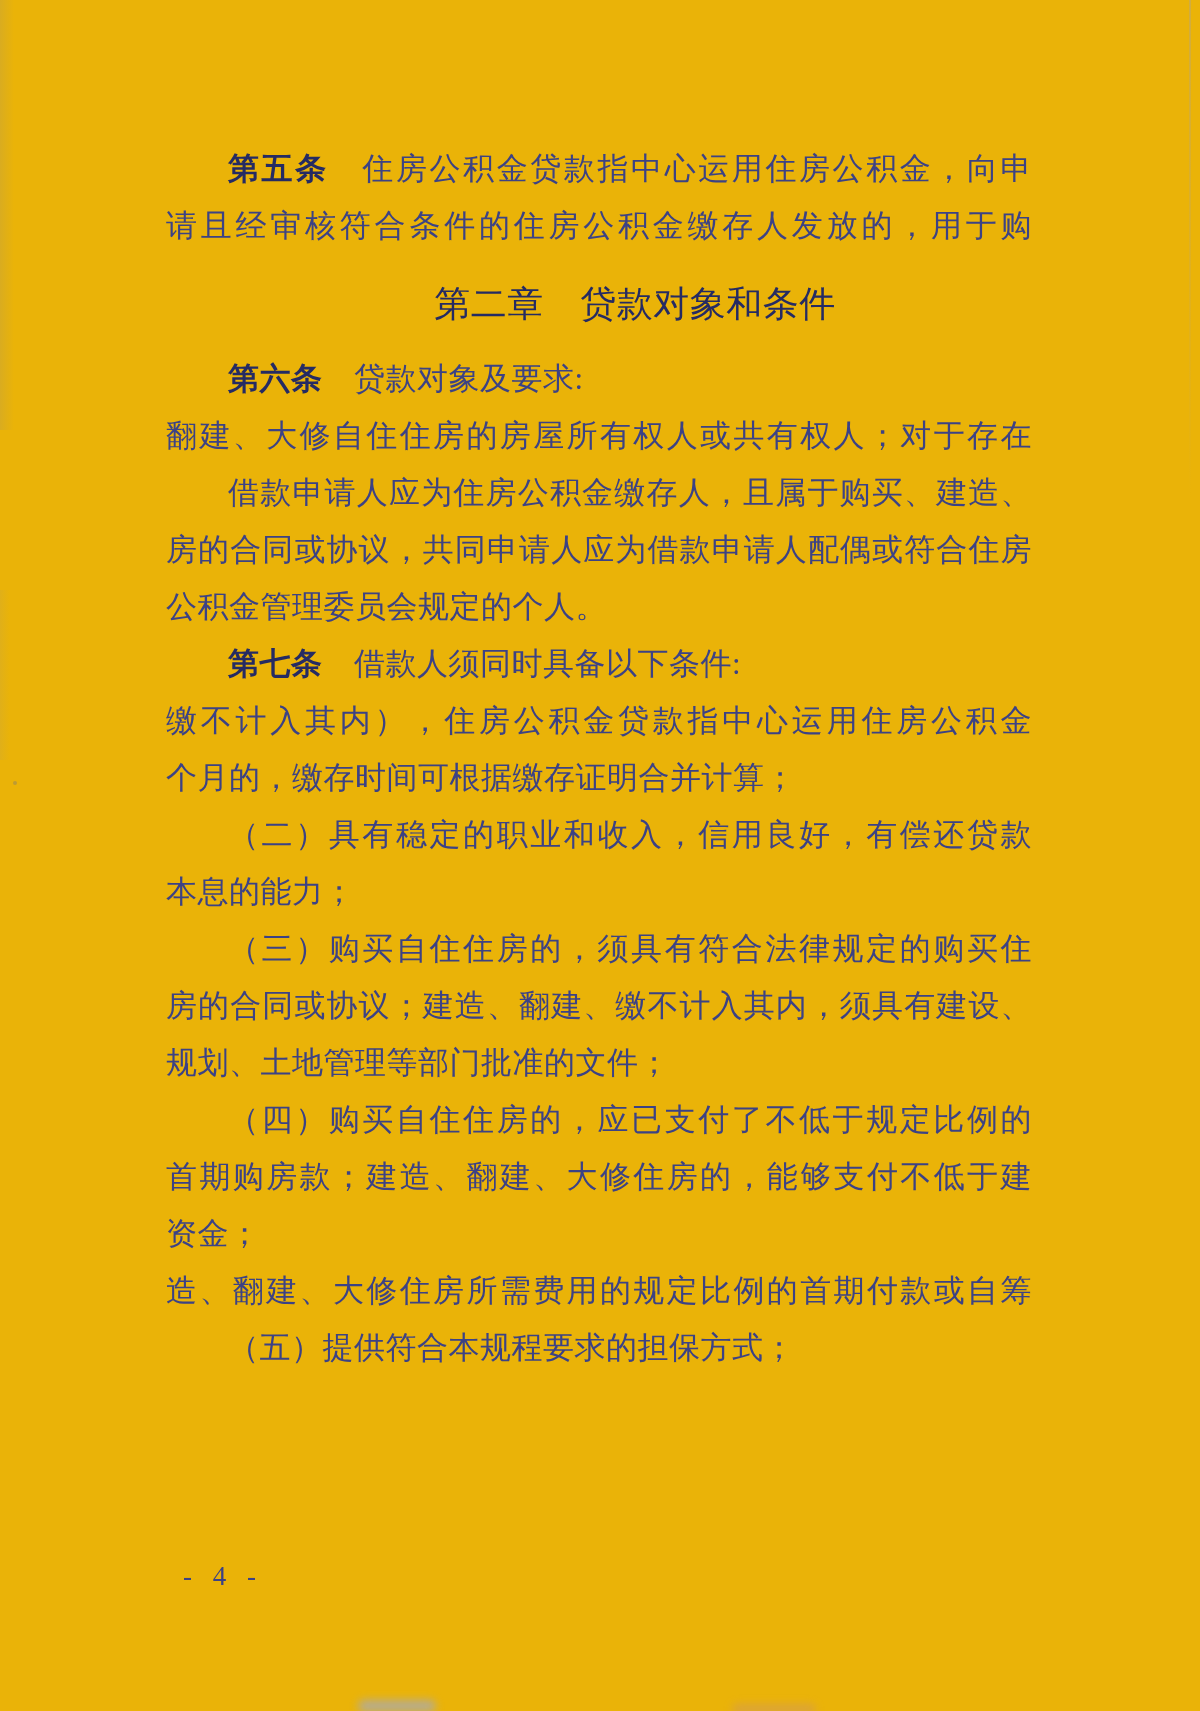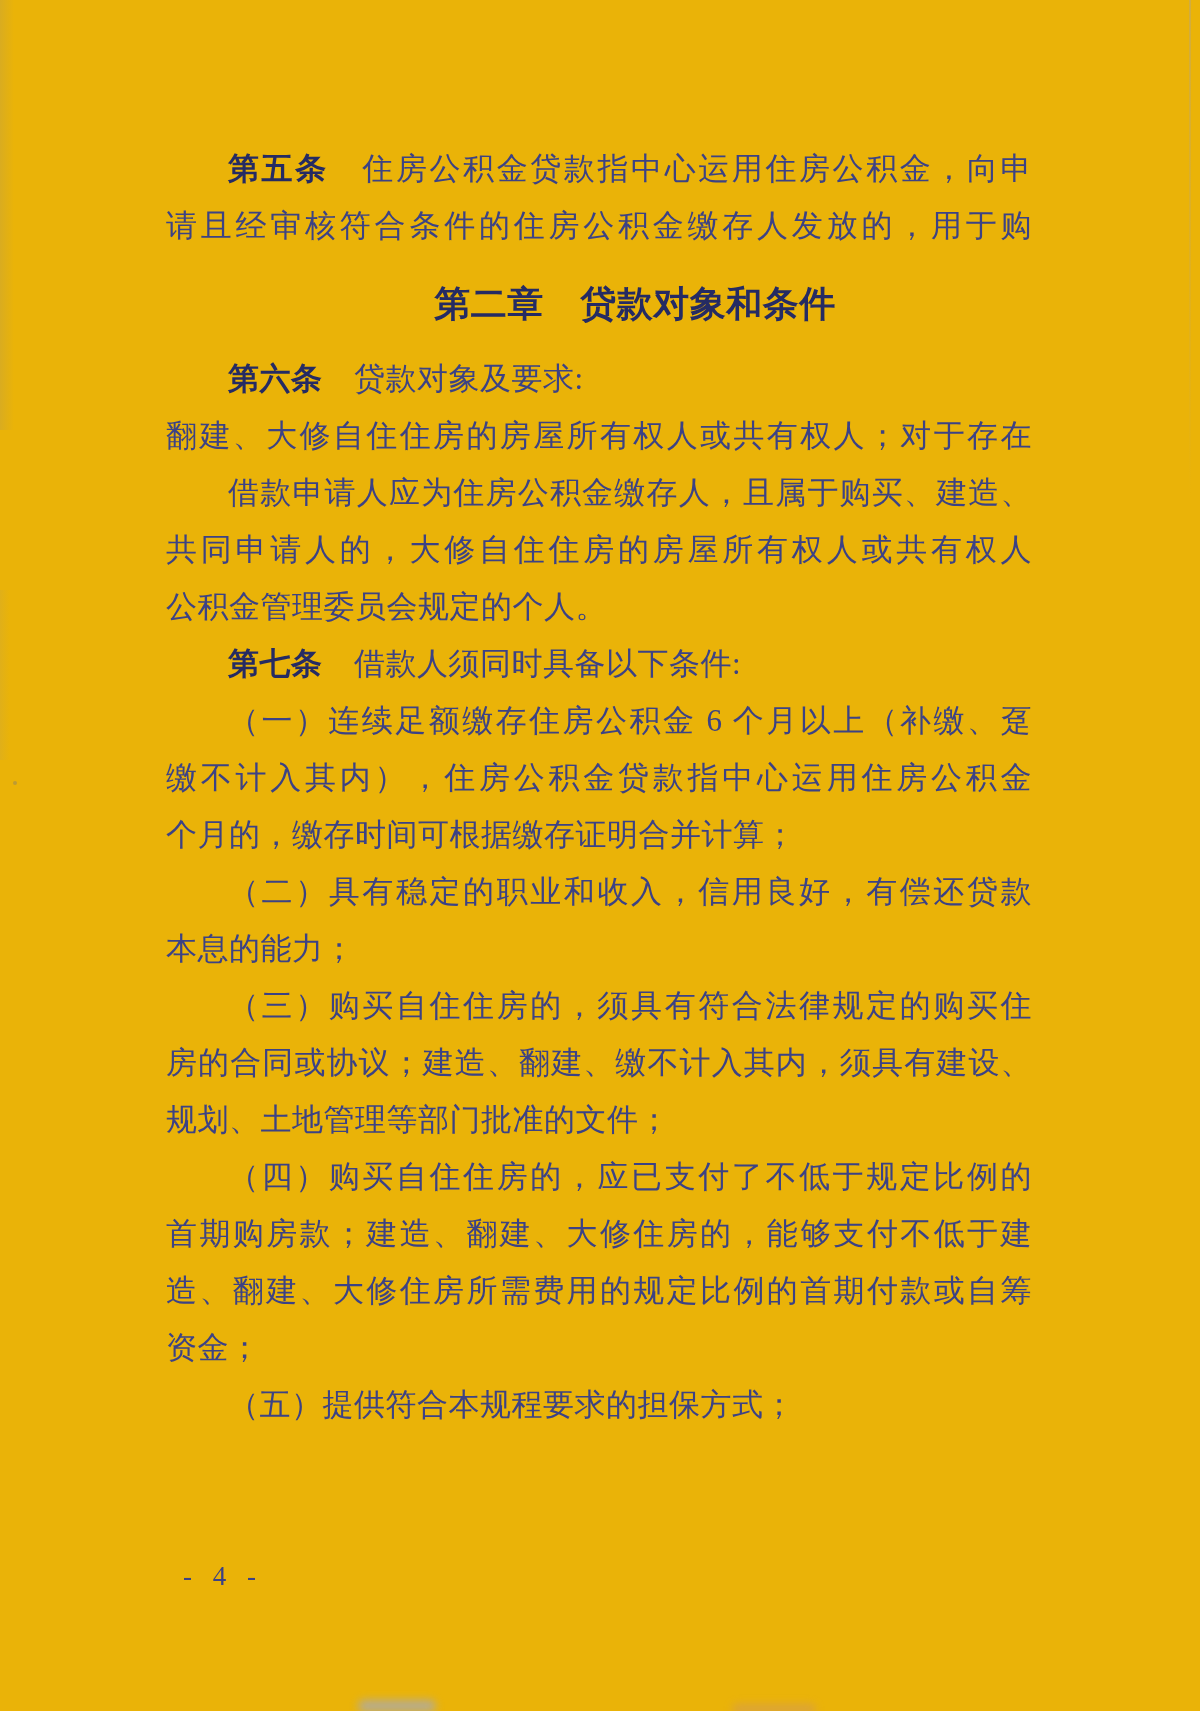--- a/index.html
+++ b/index.html
@@ -60,21 +60,21 @@
     text-justify: inter-character;
   }
   .bold-term {
     font-family: "Liberation Sans", "DejaVu Sans", sans-serif;
     font-weight: bold;
     color: var(--bold-color, #262c66);
     text-align: center;
   }
   .line.chapter {
     font-family: "Liberation Sans", "DejaVu Sans", sans-serif;
-    font-weight: bold;
+    font-weight: normal;
     font-size: 36px;
     color: var(--bold-color, #262c66);
     text-align: center;
     padding-left: 72px;
     margin-top: 21px;
     margin-bottom: 18px;
   }
   .page-number {
     position: absolute;
     left: 183px; top: 1560px;
@@ -94,35 +94,34 @@
   <div class="edge-dot"></div>
   <div class="edge-right-line"></div>
 
   <div class="text-column">
       <div class="line indent justify"><span class="bold-term">第五条</span>　住房公积金贷款指中心运用住房公积金，向申</div>
       <div class="line justify">请且经审核符合条件的住房公积金缴存人发放的，用于购</div>
       <div class="line chapter">第二章　贷款对象和条件</div>
       <div class="line indent"><span class="bold-term">第六条</span>　贷款对象及要求:</div>
       <div class="line justify">翻建、大修自住住房的房屋所有权人或共有权人；对于存在</div>
       <div class="line indent justify">借款申请人应为住房公积金缴存人，且属于购买、建造、</div>
-      <div class="line justify">共同申请人的，大修自住住房的房屋所有权人或共有权人</div>
+      <div class="line justify">房的合同或协议，共同申请人应为借款申请人配偶或符合住房</div>
       <div class="line">公积金管理委员会规定的个人。</div>
       <div class="line indent"><span class="bold-term">第七条</span>　借款人须同时具备以下条件:</div>
-      <div class="line indent justify">（一）连续足额缴存住房公积金 6 个月以上（补缴、趸</div>
       <div class="line justify">缴不计入其内），住房公积金贷款指中心运用住房公积金</div>
       <div class="line">个月的，缴存时间可根据缴存证明合并计算；</div>
       <div class="line indent justify">（二）具有稳定的职业和收入，信用良好，有偿还贷款</div>
       <div class="line">本息的能力；</div>
       <div class="line indent justify">（三）购买自住住房的，须具有符合法律规定的购买住</div>
       <div class="line justify">房的合同或协议；建造、翻建、缴不计入其内，须具有建设、</div>
       <div class="line">规划、土地管理等部门批准的文件；</div>
       <div class="line indent justify">（四）购买自住住房的，应已支付了不低于规定比例的</div>
       <div class="line justify">首期购房款；建造、翻建、大修住房的，能够支付不低于建</div>
+      <div class="line">资金；</div>
       <div class="line justify">造、翻建、大修住房所需费用的规定比例的首期付款或自筹</div>
-      <div class="line">资金；</div>
       <div class="line indent">（五）提供符合本规程要求的担保方式；</div>
     </div>
 
   <div class="page-number">- 4 -</div>
 
   <div class="smudge-blue"></div>
   <div class="smudge-orange"></div>
 </div>
 
 </body></html>

